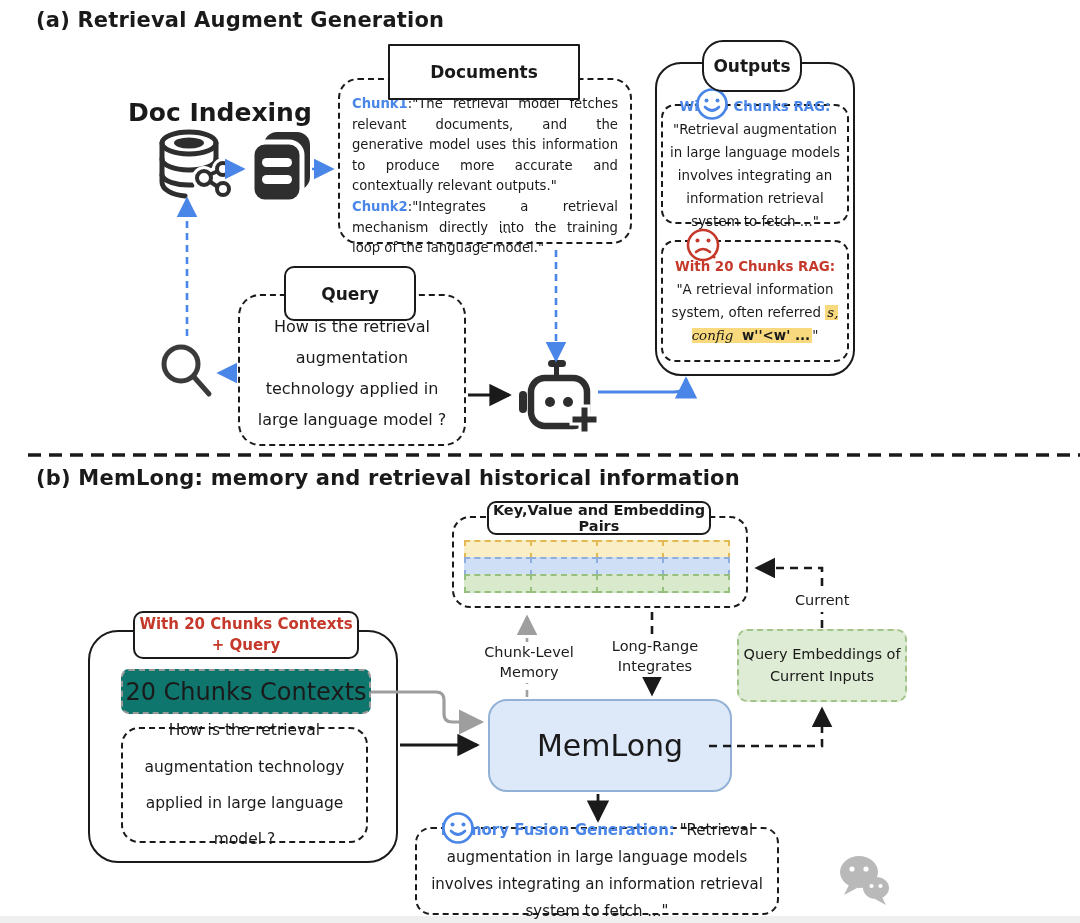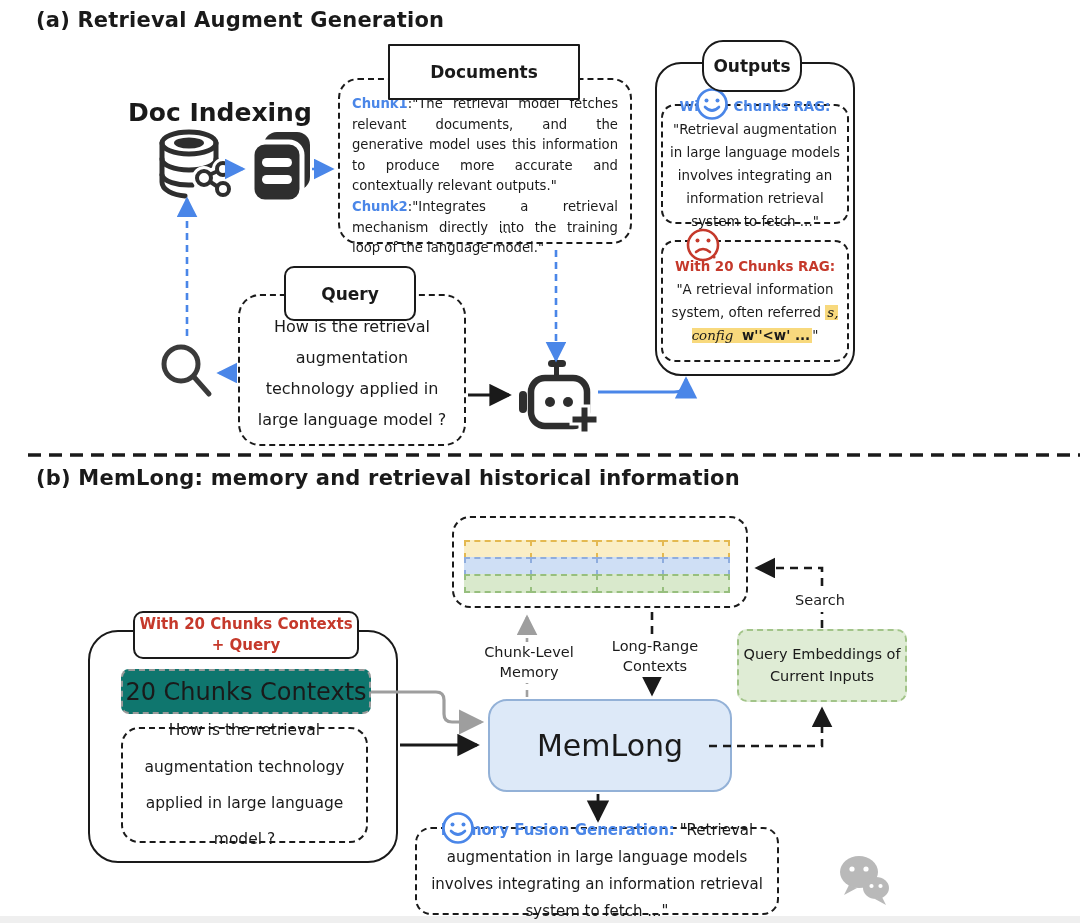--- a/index.html
+++ b/index.html
@@ -203,24 +203,25 @@
           <div class="kv-cell"></div>
         </div>
       <div class="kv-row kv-g">
           <div class="kv-cell"></div>
           <div class="kv-cell"></div>
           <div class="kv-cell"></div>
           <div class="kv-cell"></div>
         </div>
     </div>
   </div>
-
-  <div class="masked-label" style="left:792px;top:590px;">Search</div>
+  <div class="box-solid label-box" style="left:487px;top:501px;width:224px;height:34px;border-radius:9px;font-size:14.5px;font-weight:700;">Key,Value and Embedding Pairs</div>
+
+  <div class="masked-label" style="left:792px;top:590px;">Current</div>
   <div class="masked-label" style="left:462px;top:642px;width:128px;">Chunk-Level Memory</div>
-  <div class="masked-label" style="left:594px;top:636px;width:116px;">Long-Range Contexts</div>
+  <div class="masked-label" style="left:594px;top:636px;width:116px;">Long-Range Integrates</div>
 
   <div class="center-text" style="position:absolute;left:737px;top:629px;width:170px;height:73px;background:var(--green-fill);border:2.3px dashed var(--green-border);border-radius:10px;box-sizing:border-box;font-size:14.5px;line-height:1.5;z-index:2;">Query Embeddings of Current Inputs</div>
 
   <div class="center-text" style="position:absolute;left:488px;top:699px;width:244px;height:93px;background:var(--memlong-fill);border:2.5px solid var(--memlong-border);border-radius:19px;box-sizing:border-box;font-size:30px;z-index:2;">MemLong</div>
 
   <div class="box-solid" style="left:88px;top:630px;width:310px;height:233px;border-radius:30px;"></div>
   <div class="box-solid label-box red-bold" style="left:133px;top:611px;width:226px;height:48px;border-radius:10px;font-size:15px;line-height:1.4;text-align:center;">With 20 Chunks Contexts + Query</div>
   <div class="center-text" style="position:absolute;left:121px;top:669px;width:250px;height:45px;border:2px dashed #9a9a9a;border-radius:8px;box-sizing:border-box;font-size:24px;z-index:3;background:#0f766e;">20 Chunks Contexts</div>
   <div class="box-dashed center-text" style="left:121px;top:727px;width:247px;height:116px;border-radius:18px;font-size:15.5px;line-height:2.35;z-index:3;padding:2px 8px;">How is the retrieval augmentation technology applied in large language model ?</div>
 

